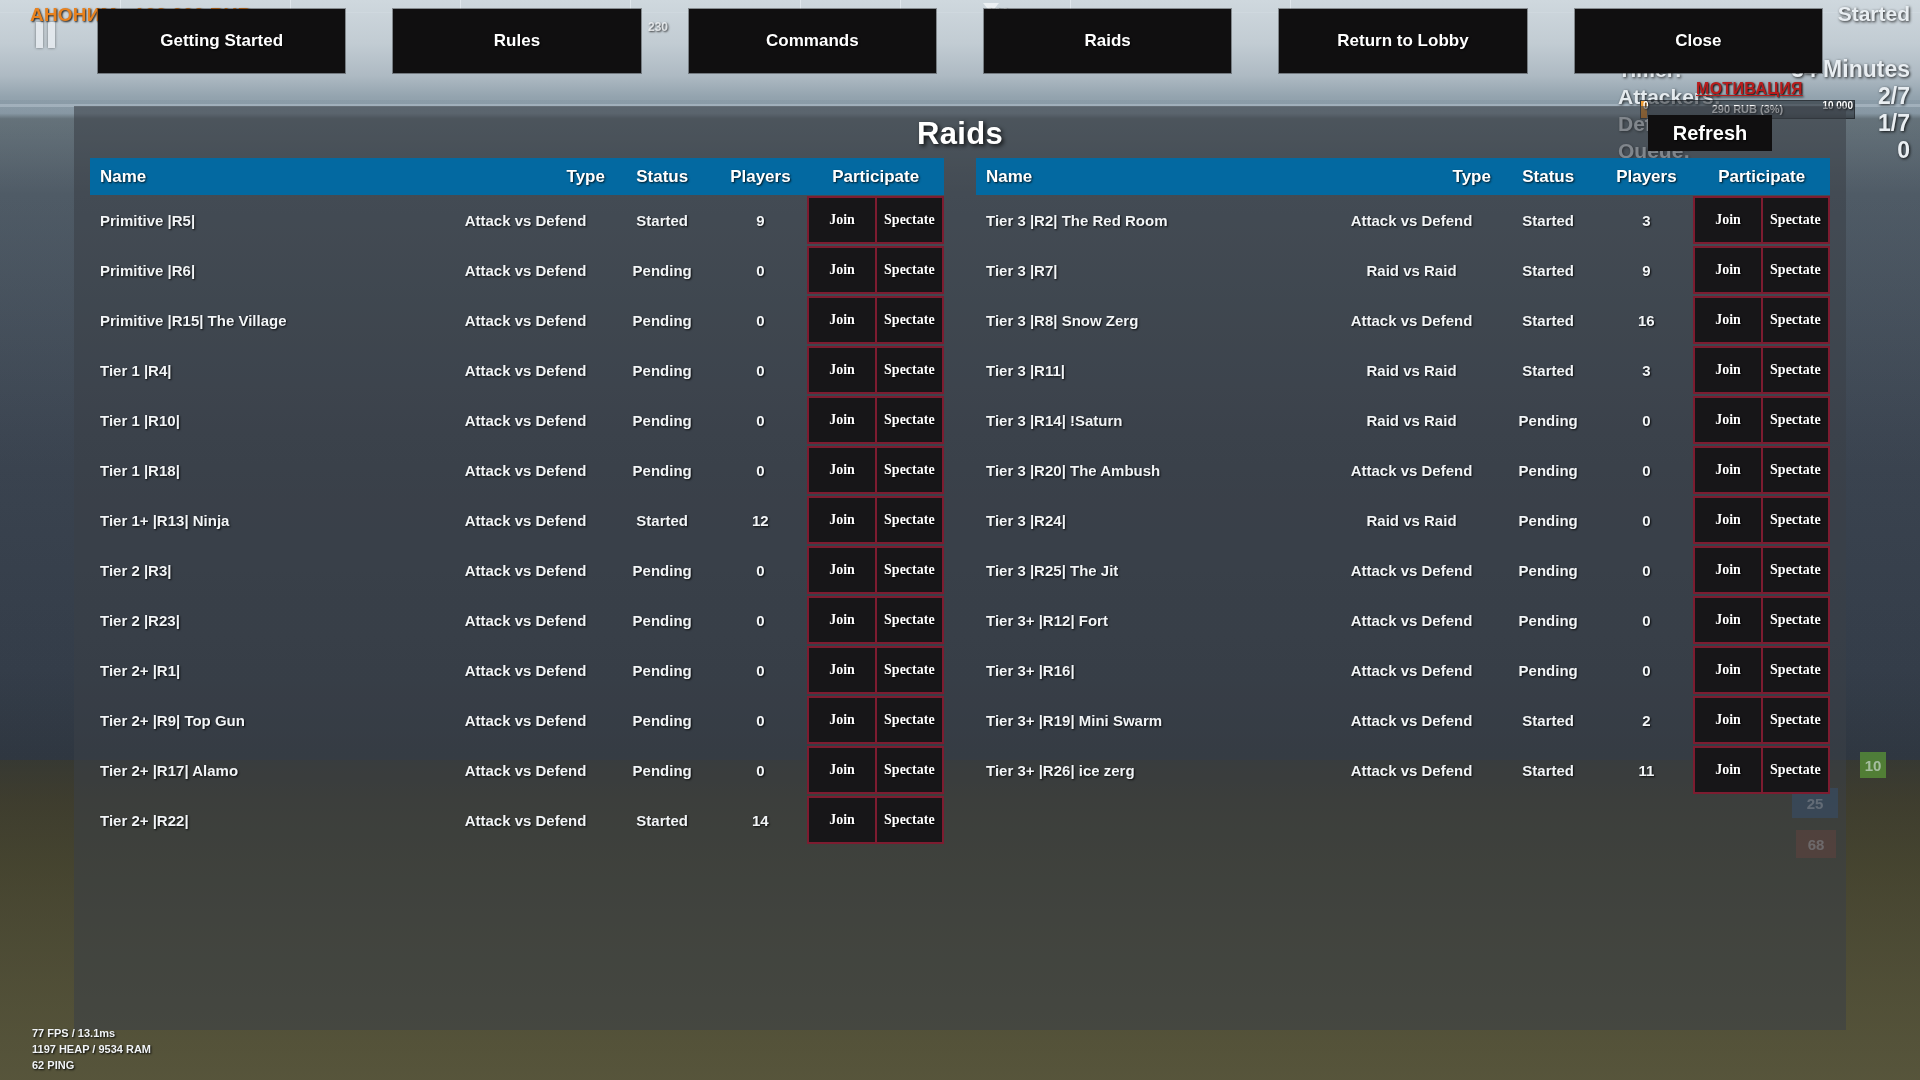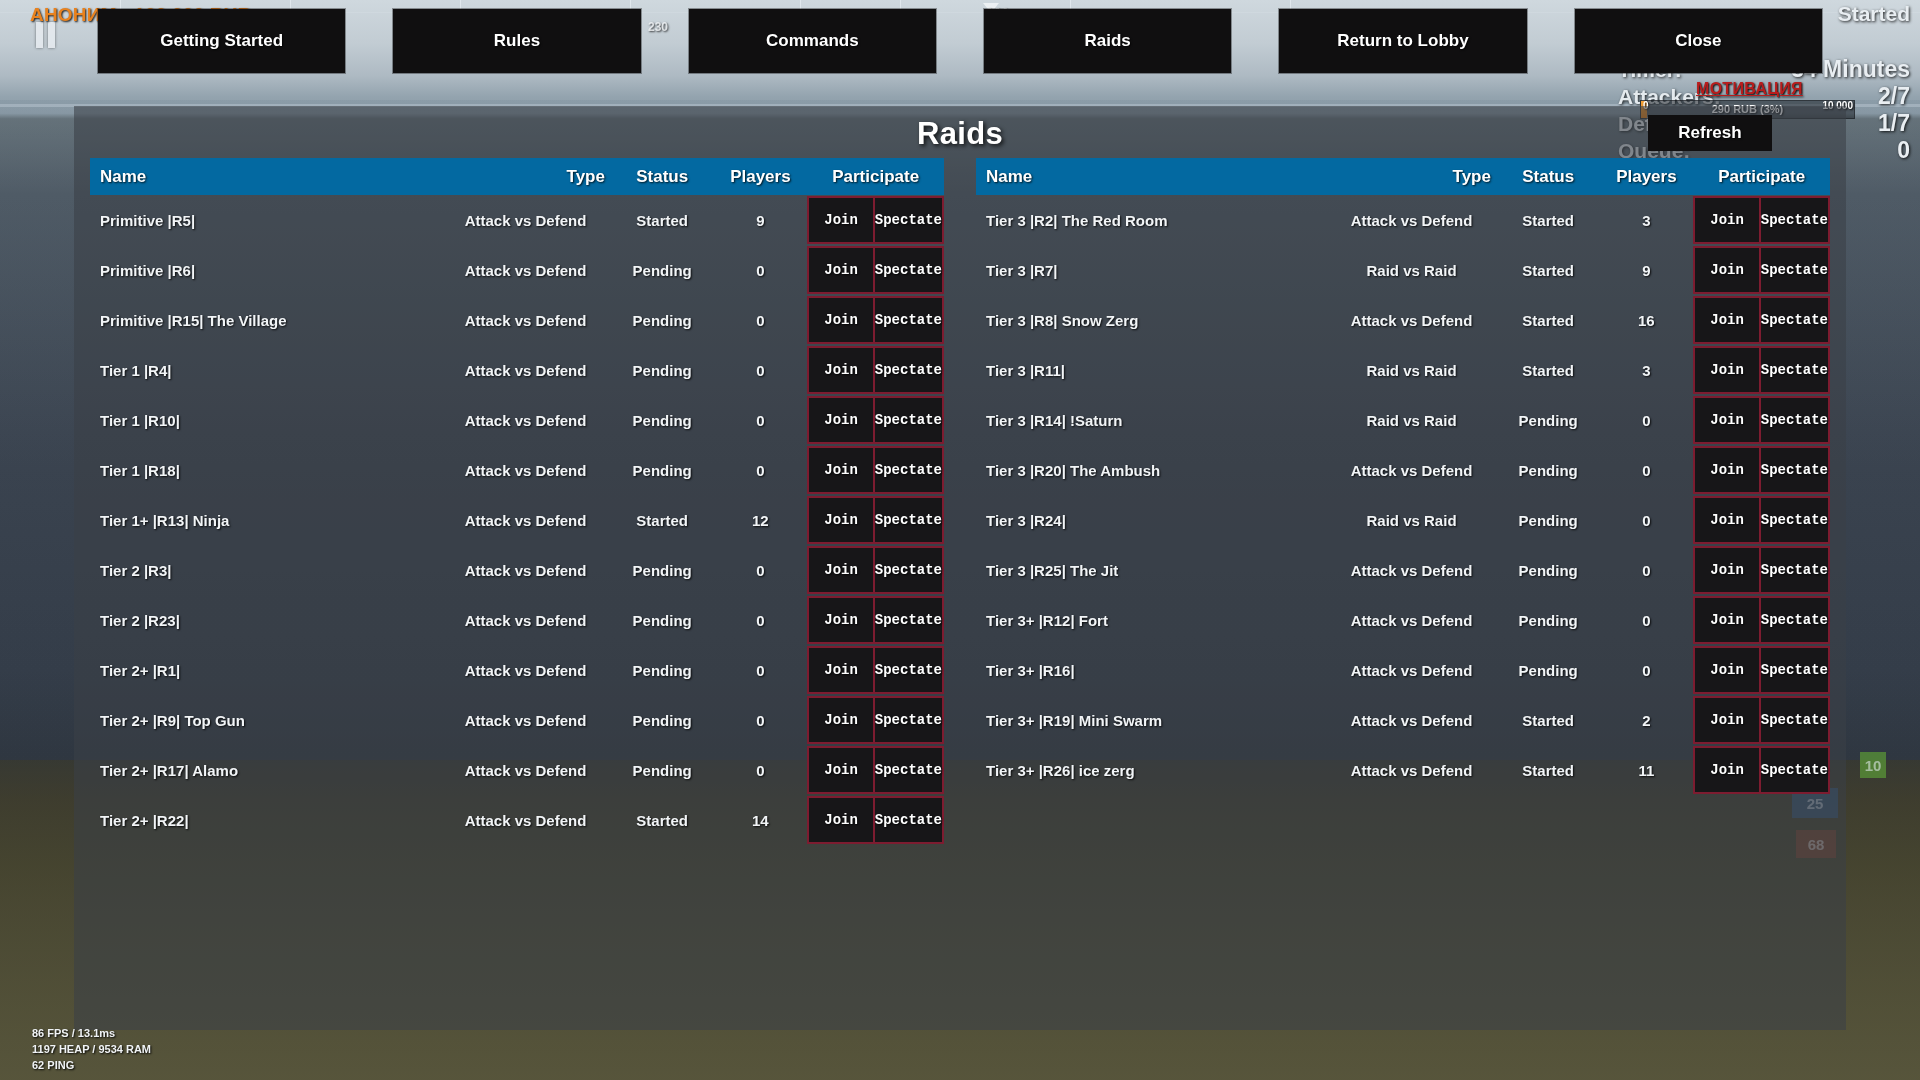--- a/index.html
+++ b/index.html
@@ -164,21 +164,21 @@
   .panel-title {
     text-align: center; color: #ffffff;
     font-size: 31px; font-weight: bold;
     padding-top: 10px; letter-spacing: .3px;
     text-shadow: 2px 2px 4px rgba(0,0,0,.8);
   }
   .refresh-btn {
     position: absolute; right: 74px; top: 9px;
     width: 124px; height: 36px;
     background: #100f10; border: none;
-    color: #fff; font-size: 17px; font-weight: bold;
+    color: #fff; font-size: 20px; font-weight: bold;
     font-family: "Liberation Sans", sans-serif;
     cursor: pointer; z-index: 30;
     text-shadow: 1px 1px 2px rgba(0,0,0,.85);
     text-align: center;
   }
 
   .tables {
     position: absolute; left: 0; top: 52px; right: 0; bottom: 0;
     display: flex;
   }
@@ -208,21 +208,21 @@
   .td-status { text-align: center; }
   .td-players{ text-align: center; }
   .td-part   { padding: 0 !important; }
 
   .part-cell { display: flex; height: 50px; }
   .act-btn {
     flex: 1 1 50%;
     background: #171618;
     border: 2px solid #7d1c30;
     color: #ffffff; font-size: 14px; font-weight: bold;
-    font-family: Liberation Mono, monospace;
+    font-family: Liberation Serif, serif;
     display: flex; align-items: center; justify-content: center;
     cursor: pointer;
     text-shadow: 1px 1px 2px rgba(0,0,0,.9);
     margin: 1px 0;
   }
   .act-btn.join { border-right-width: 1px; }
   .act-btn.spectate { border-left-width: 1px; }
 
   
   .debug {
@@ -648,16 +648,16 @@
                 </div>
               </td>
             </tr>
           </tbody>
       </table>
     </div>
   </div>
 </div>
 
 <div class="debug">
-  <div>86 FPS / 13.1ms</div>
+  <div>77 FPS / 13.1ms</div>
   <div>1197 HEAP / 9534 RAM</div>
   <div>62 PING</div>
 </div>
 
 </body></html>

